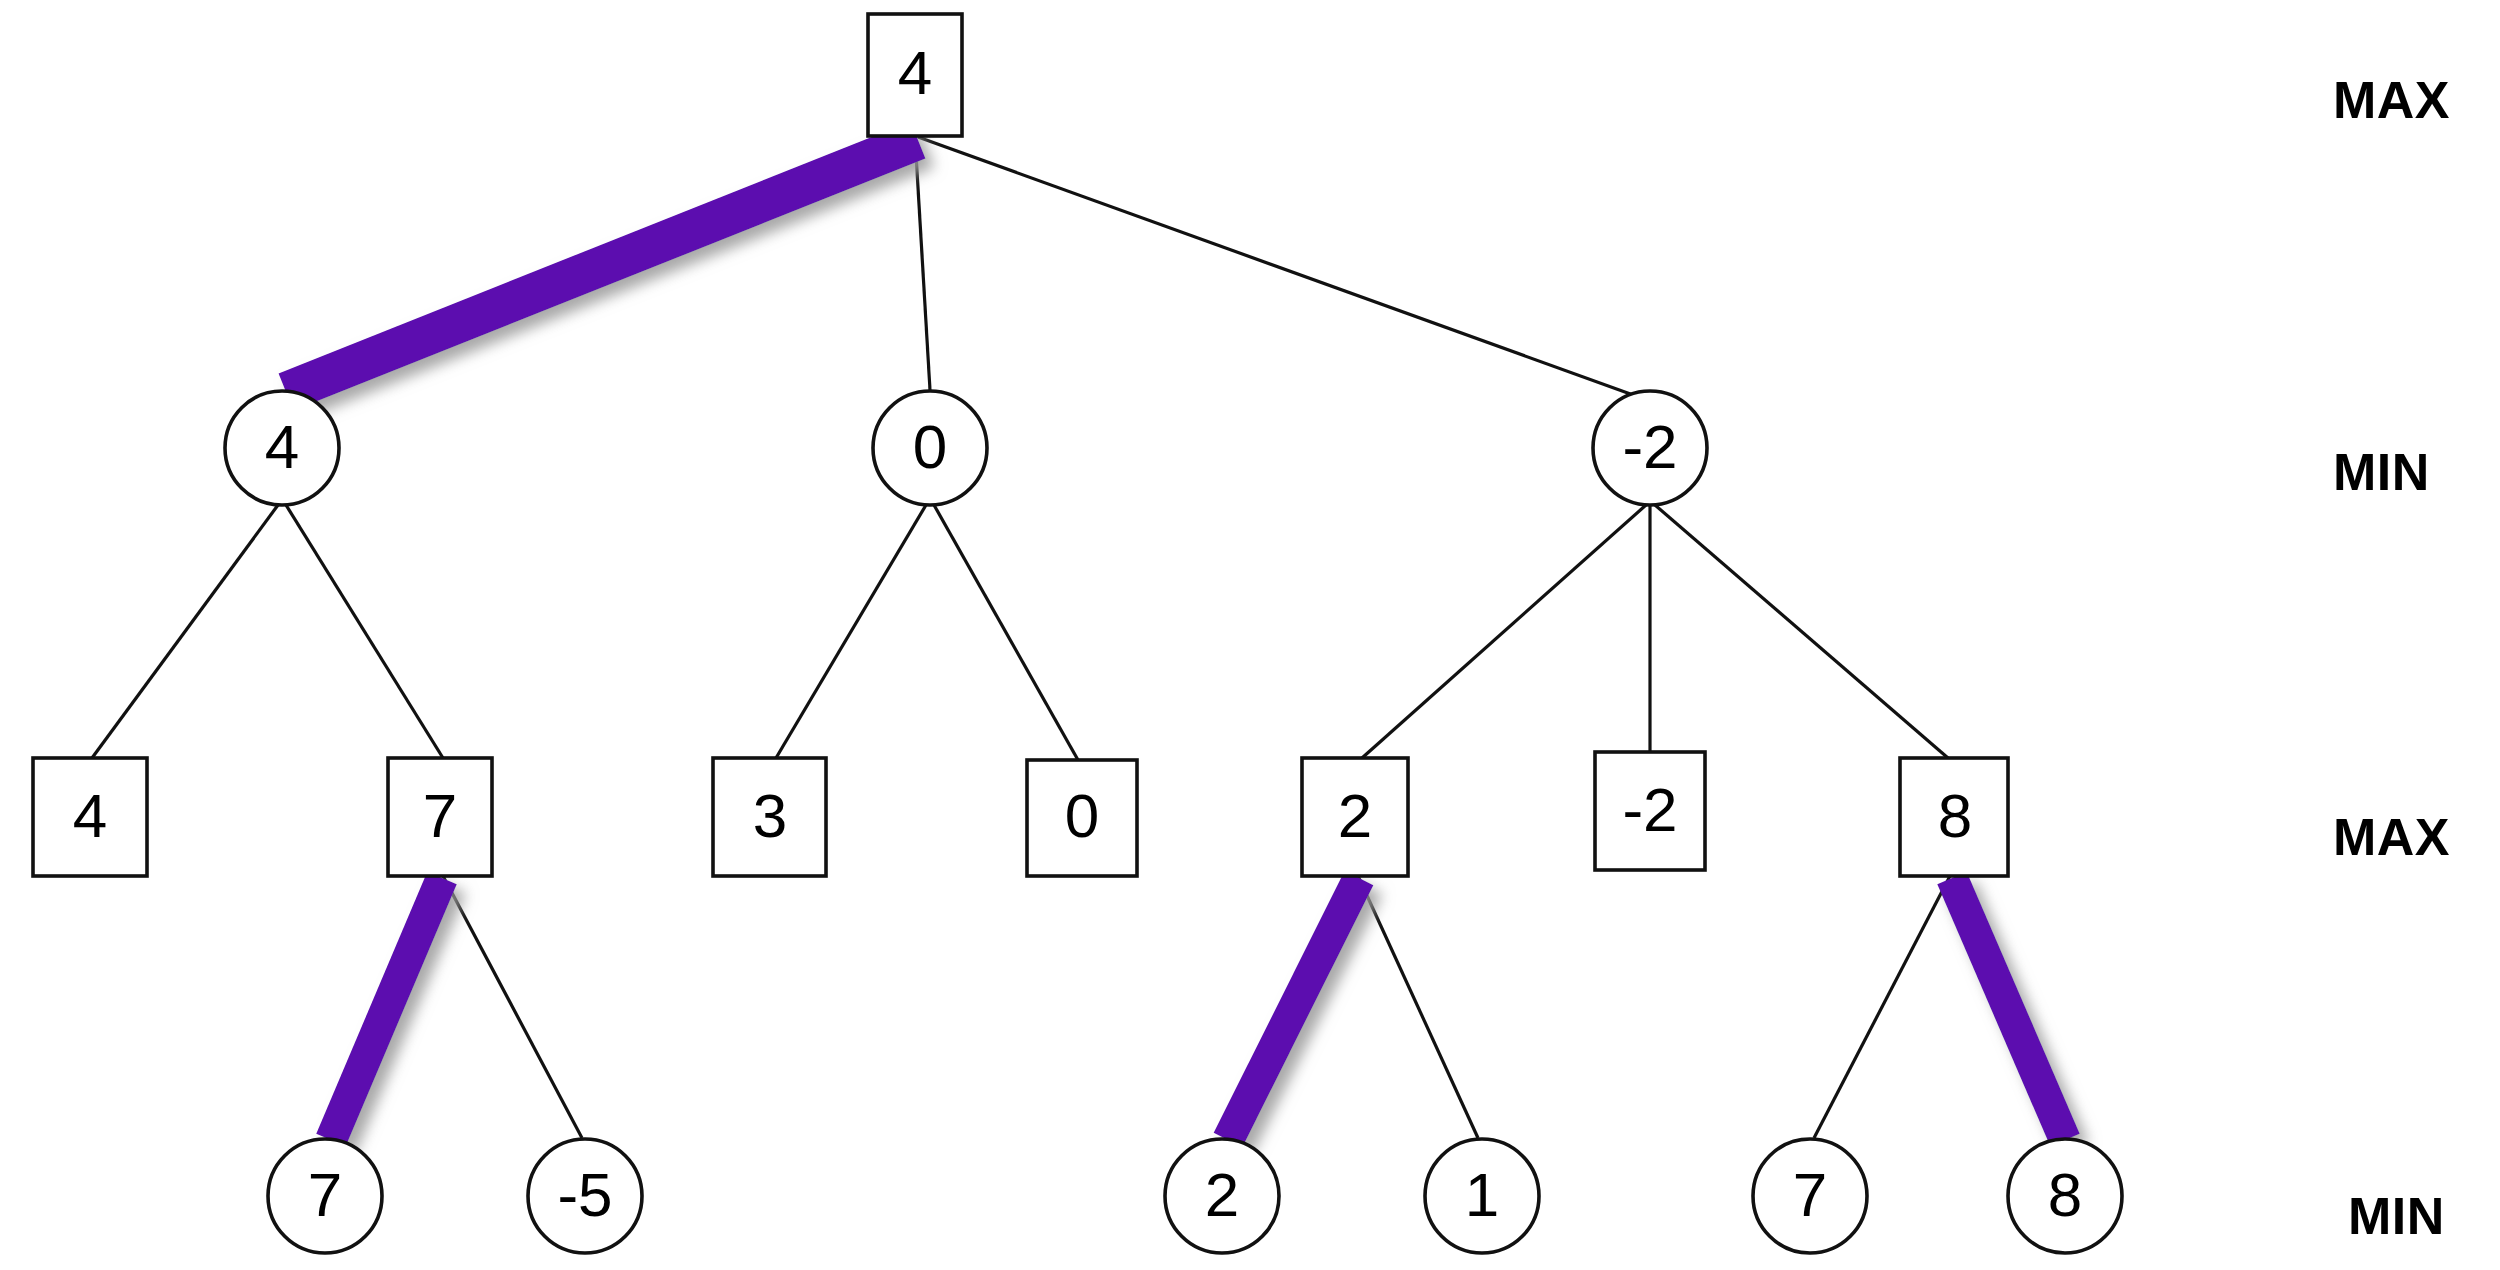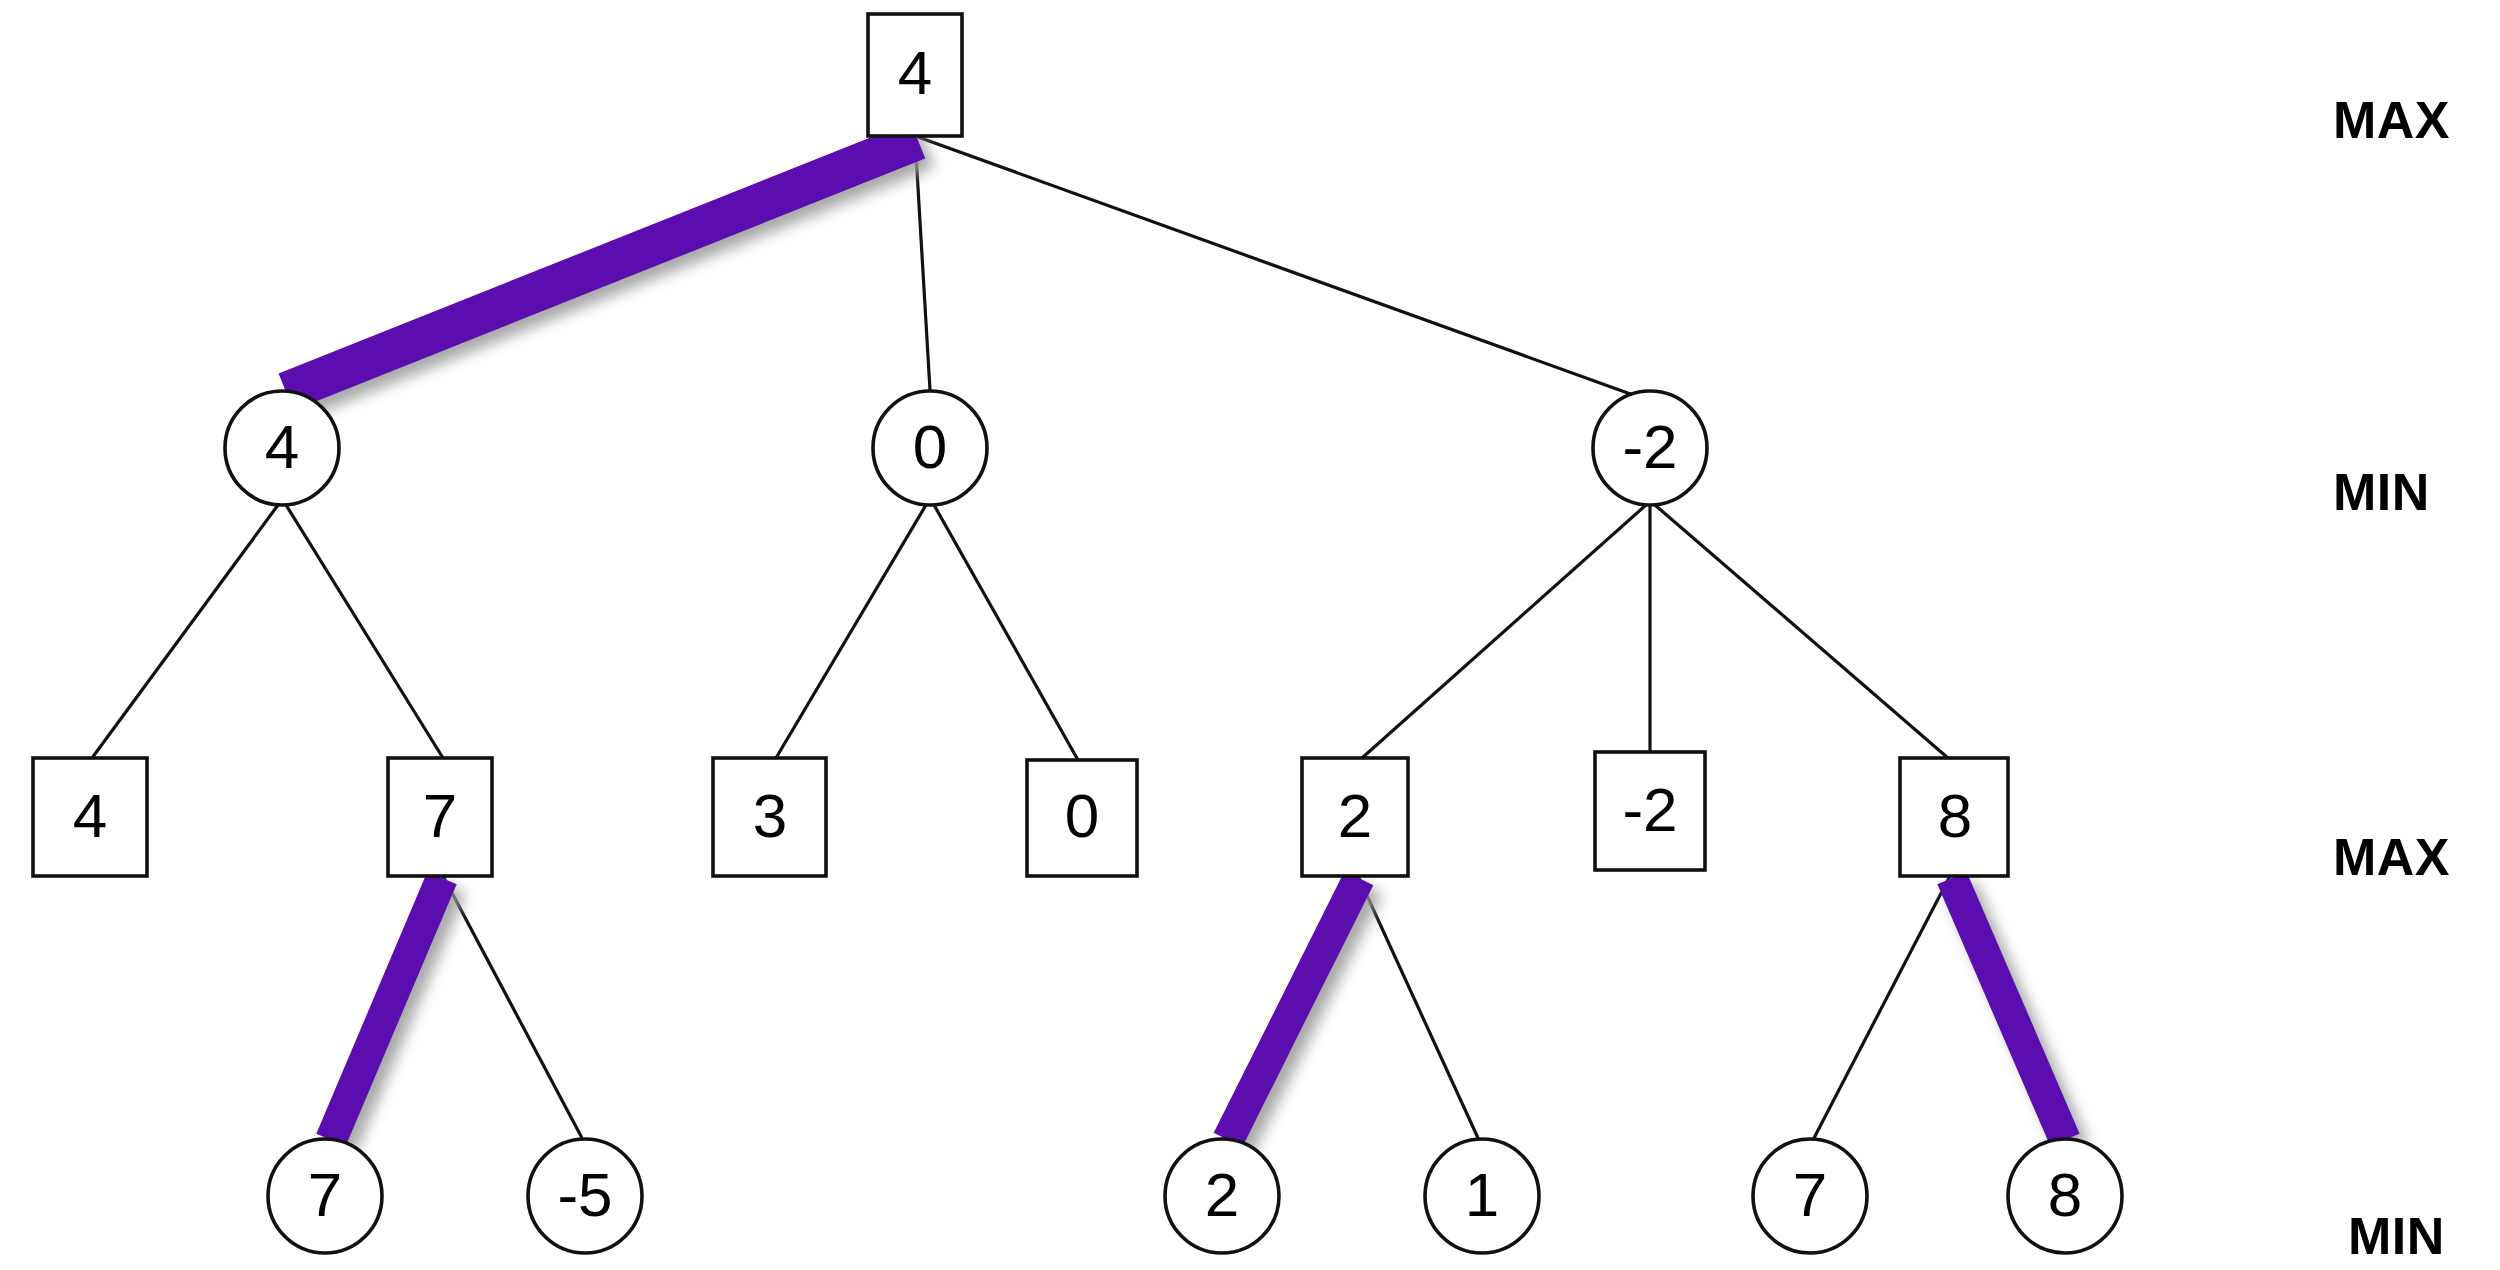--- a/index.html
+++ b/index.html
@@ -35,21 +35,20 @@
     dominant-baseline: middle;
   }
   .level-label {
     position: absolute;
     font-family: "Liberation Sans", sans-serif;
     font-size: 52px;
     font-weight: bold;
     color: #000000;
     letter-spacing: 0.5px;
     white-space: nowrap;
-    margin-top: 20px;
   }
 </style>
 </head>
 <body>
 
 <div id="stage">
 
   <svg id="tree-svg" viewBox="0 0 2500 1270">
     <defs>
       <filter id="edge-shadow" x="-40%" y="-40%" width="200%" height="200%">

